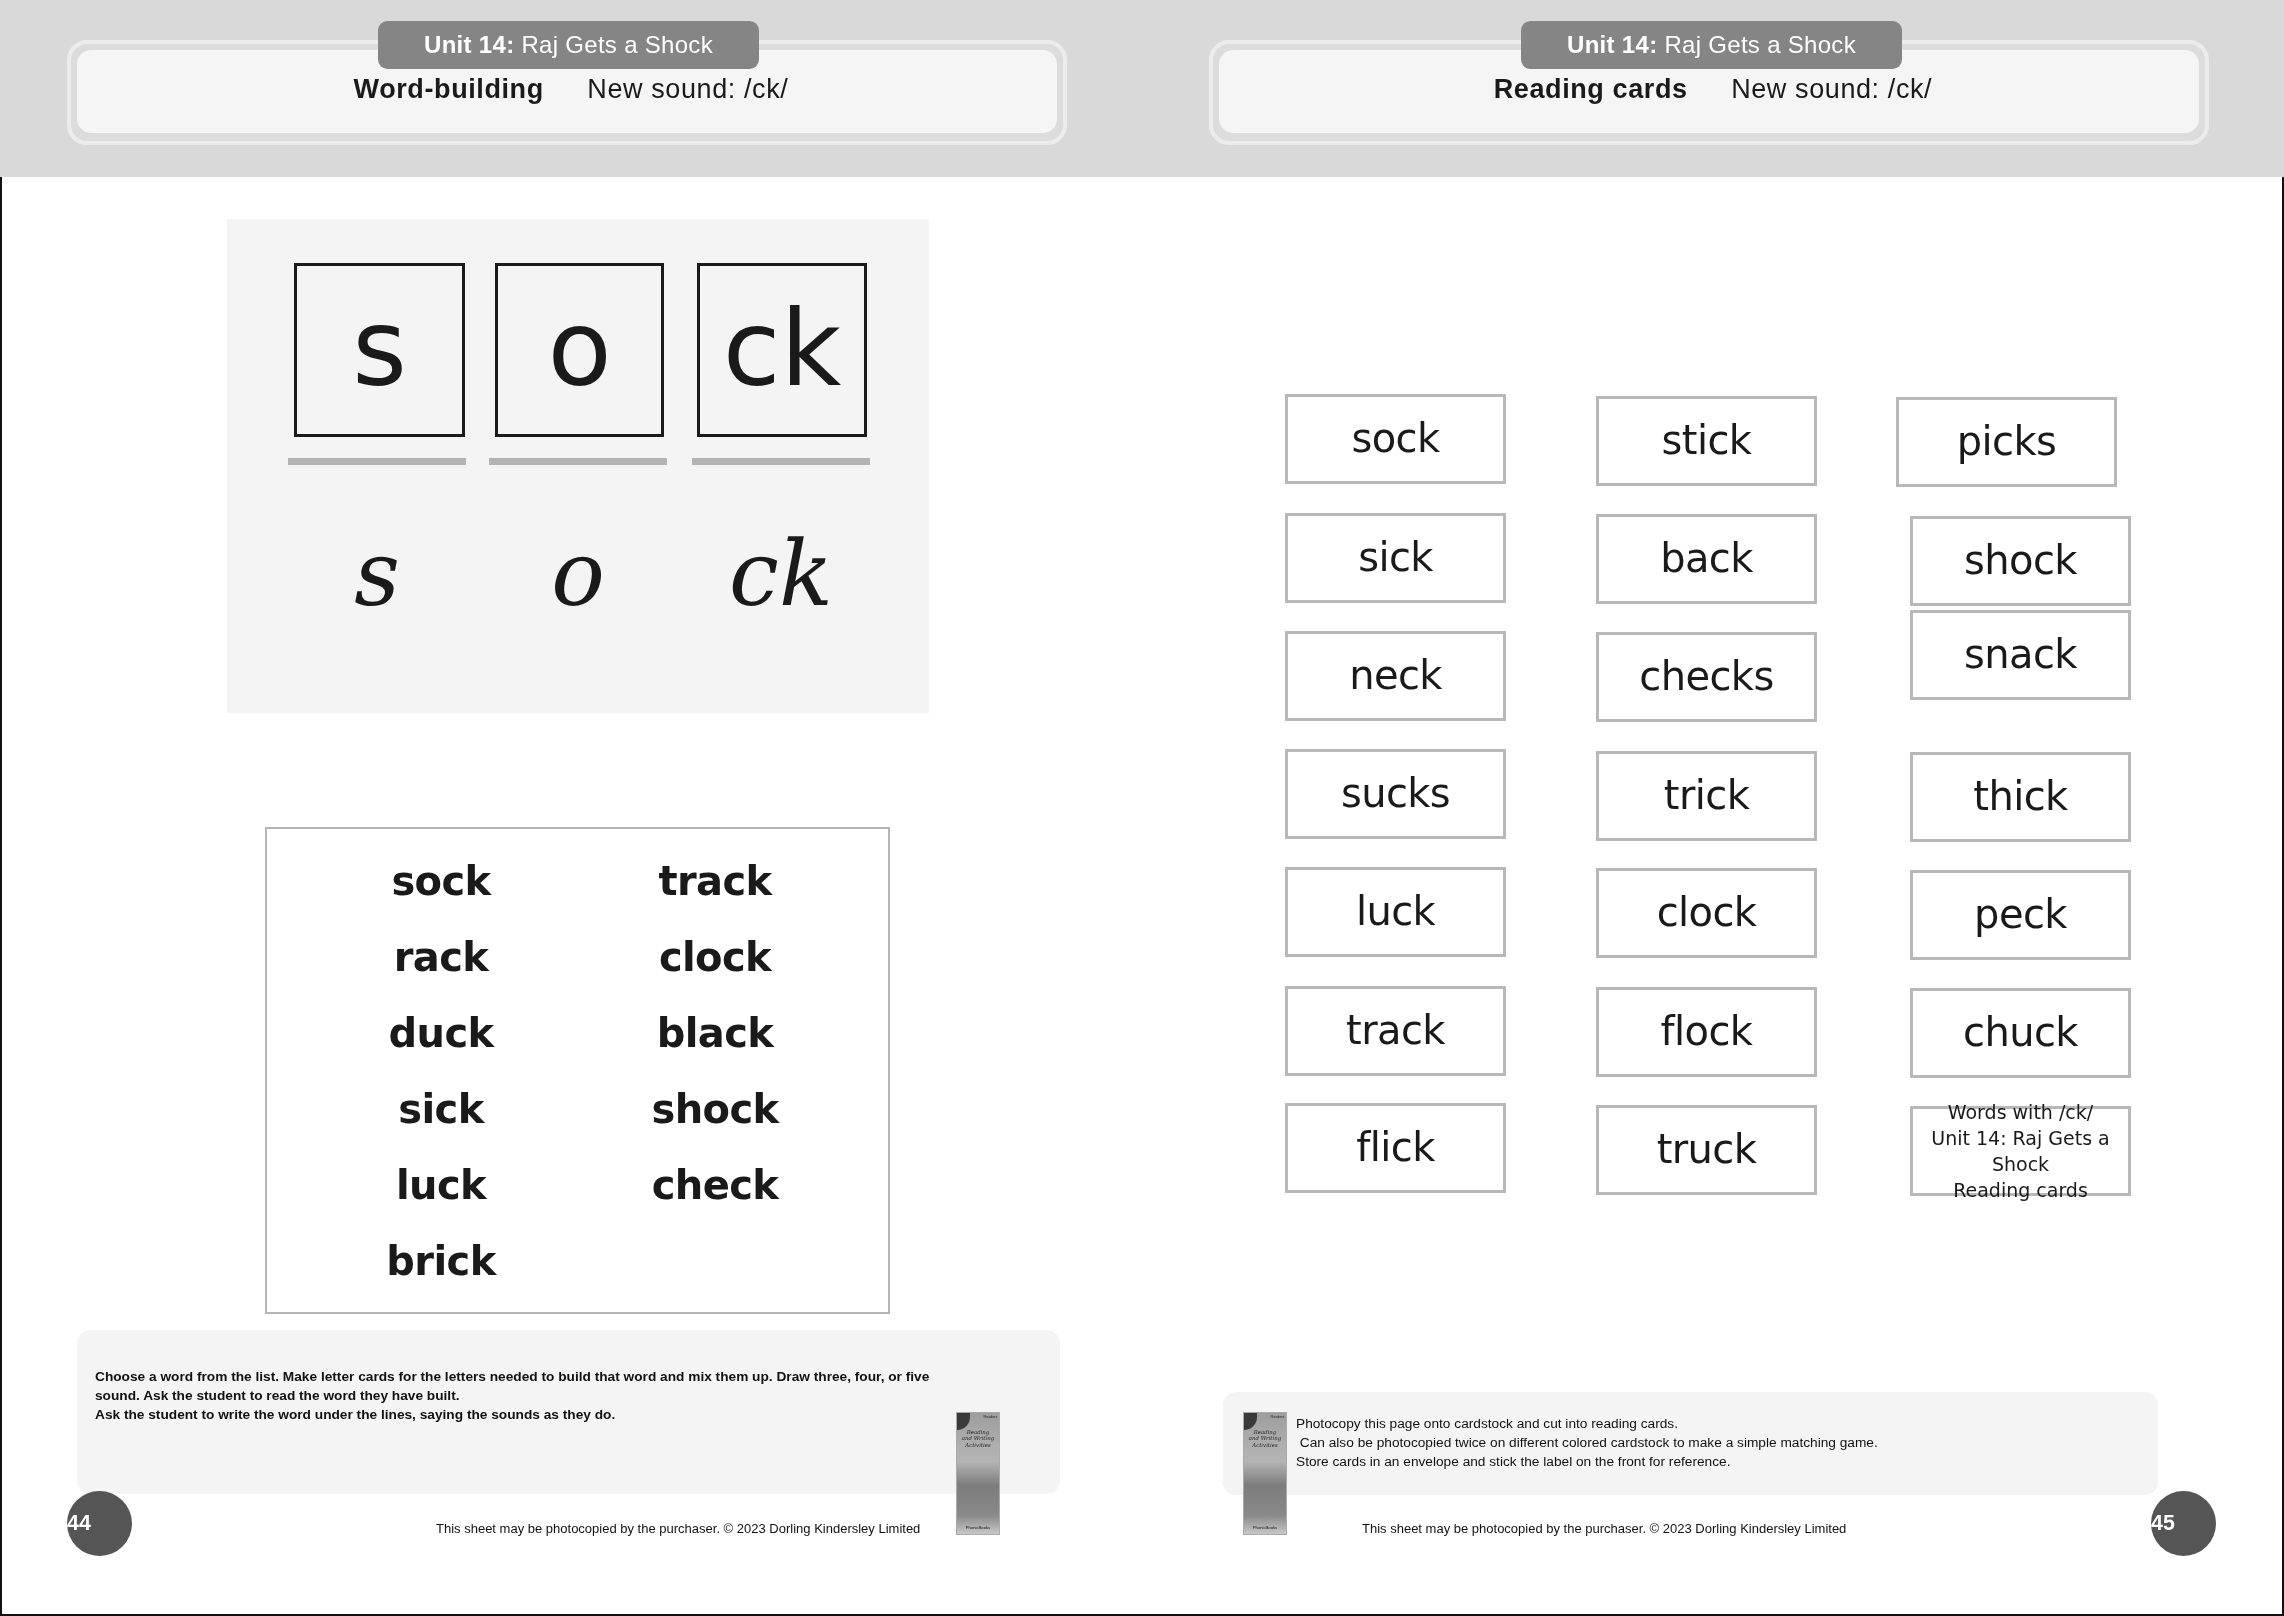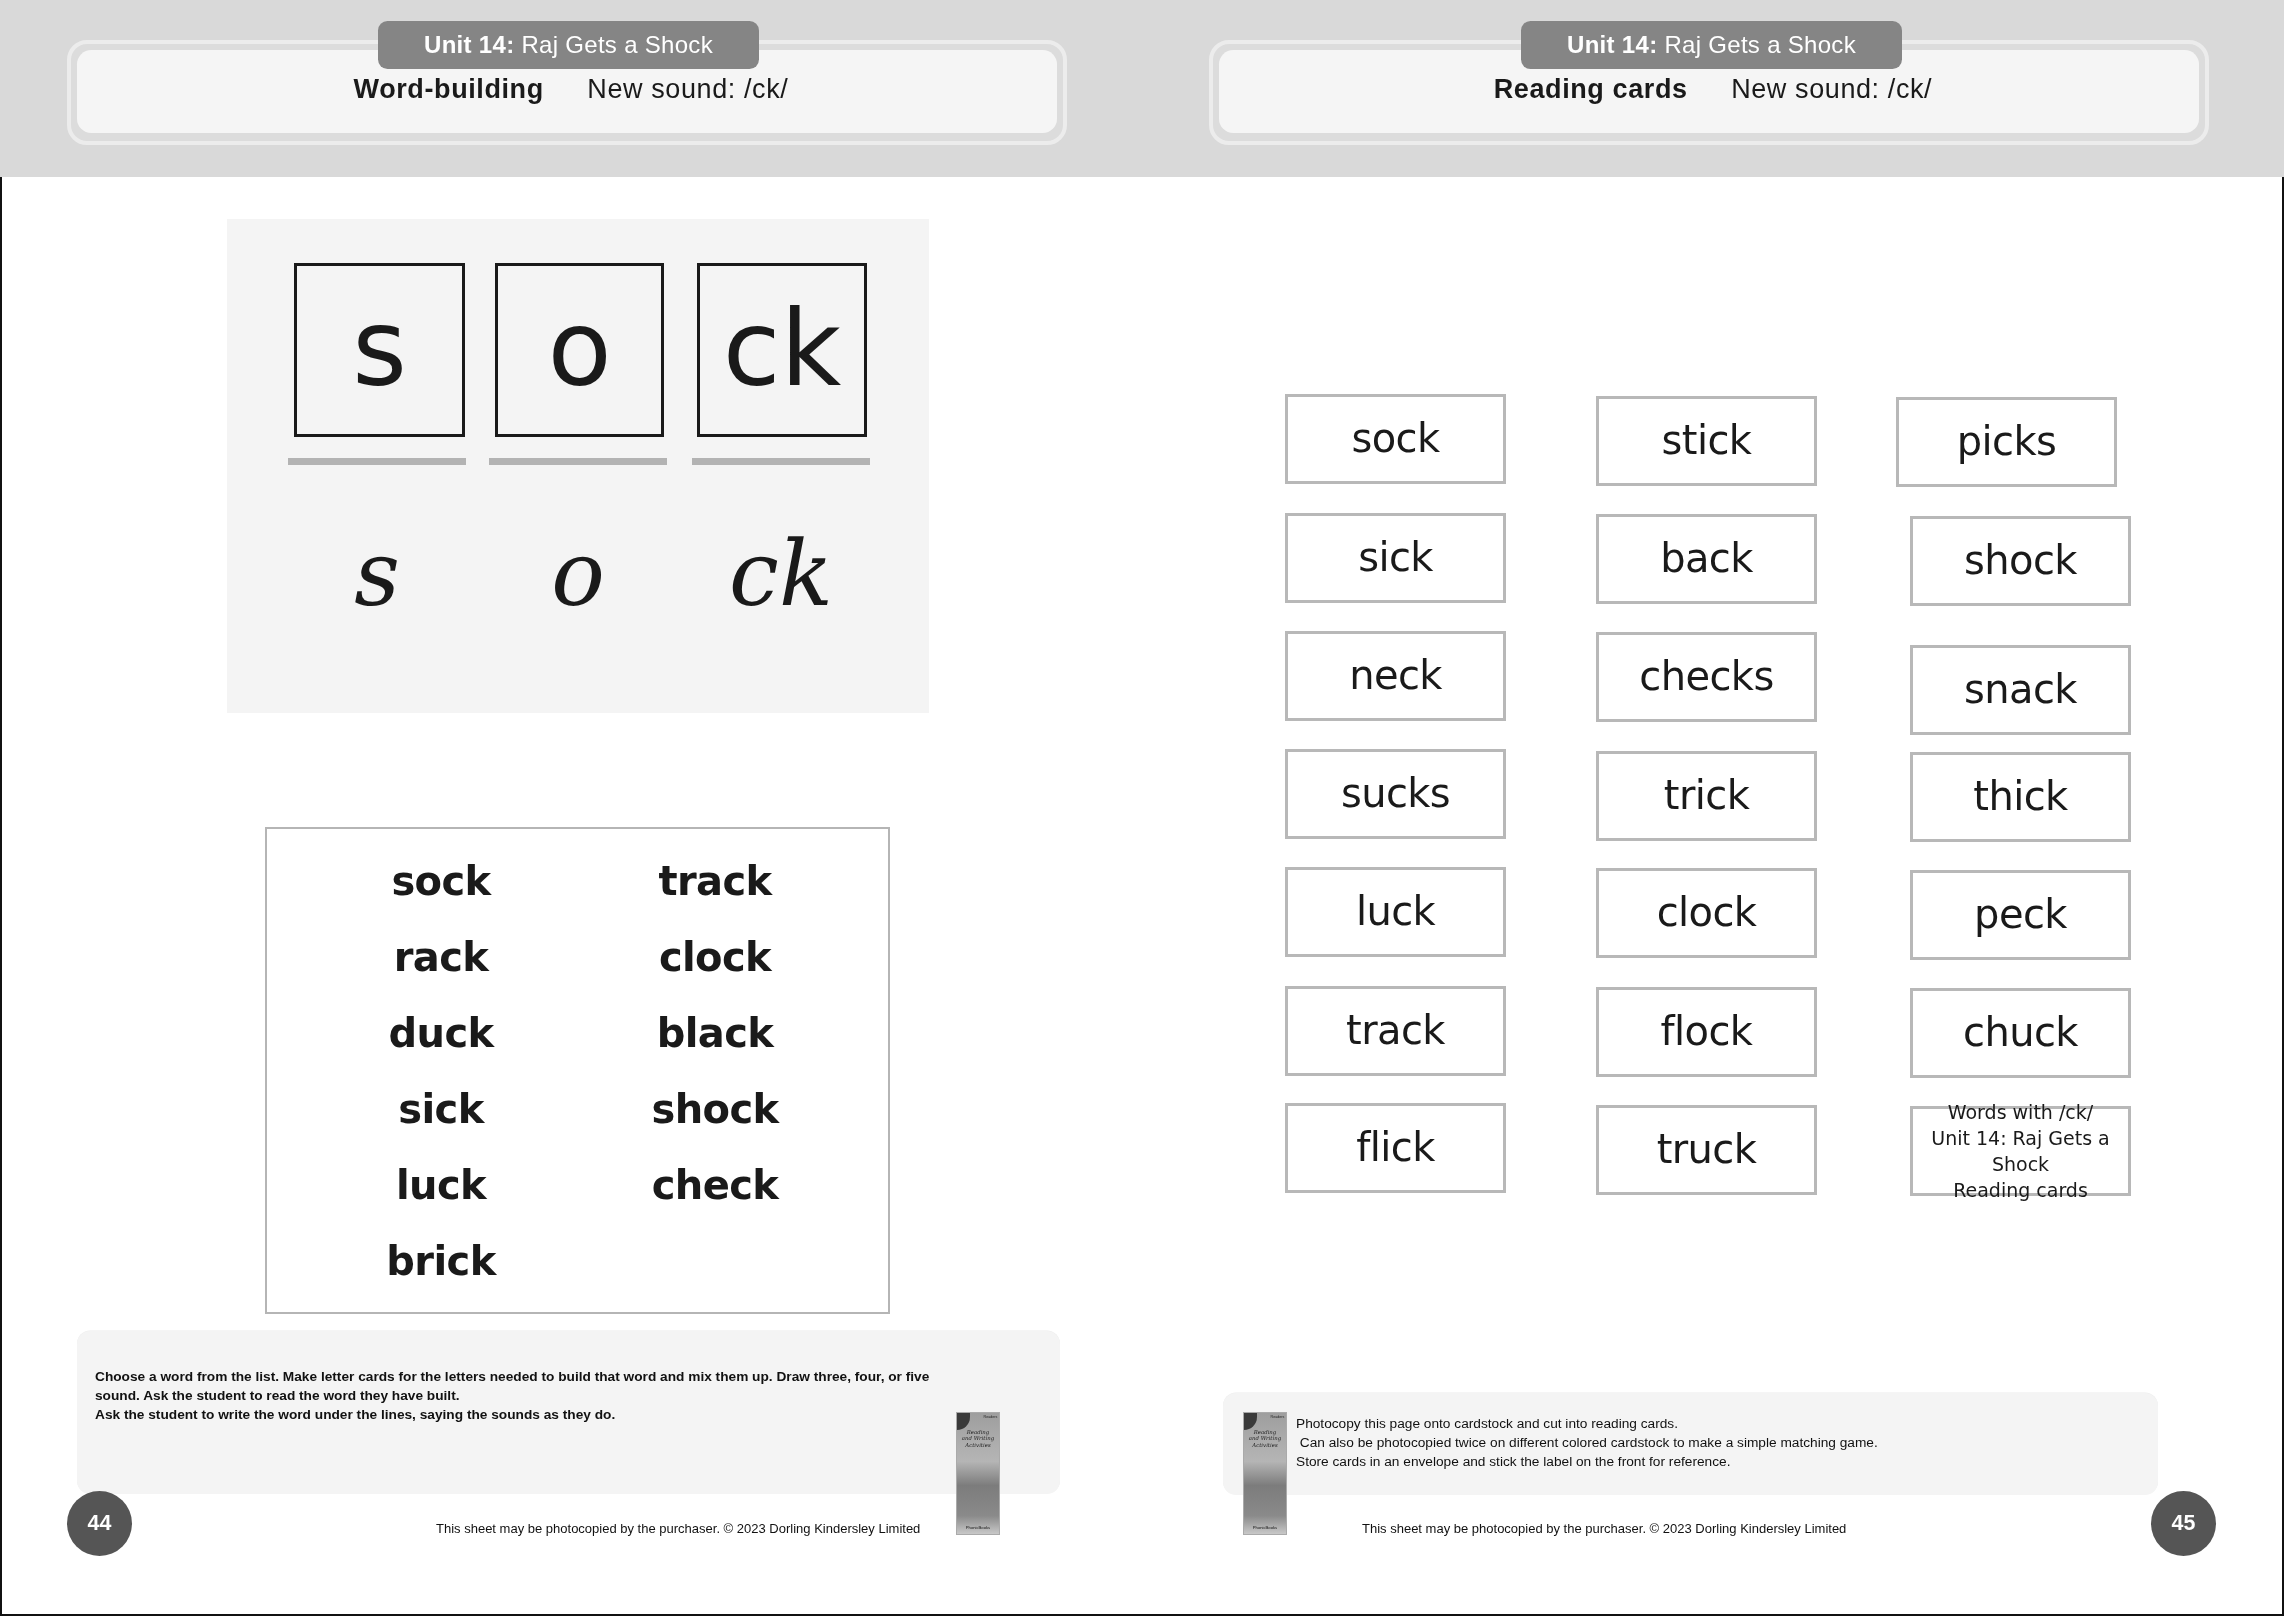--- a/index.html
+++ b/index.html
@@ -63,21 +63,21 @@
     .page.right .cover { left: 101px; top: 1412px; width: 44px; }
     .cover .corner { position: absolute; left: 0; top: 0; width: 13px; height: 16.7px; background: #3a3a3a; border-bottom-right-radius: 13px; }
     .cover .ctext { position: absolute; left: 0; top: 15.5px; width: 100%; text-align: center; font-size: 5.4px; line-height: 6.5px; color: #222; font-family: "DejaVu Serif", serif; font-style: italic; }
     .cover .cbrand { position: absolute; left: 0; bottom: 3.6px; width: 100%; text-align: center; font-size: 4.2px; color: #111; font-family: "Liberation Sans", sans-serif; }
     .cover .creaders { position: absolute; right: 1.8px; top: 1.8px; font-size: 3.6px; color: #222; font-family: "Liberation Sans", sans-serif; }
 
     .copyright { position: absolute; top: 1521px; font-family: "Liberation Sans", sans-serif; font-size: 13px; color: #111; }
     .page.left .copyright { left: 436px; }
     .page.right .copyright { left: 220px; }
 
-    .pagenum { position: absolute; top: 1491px; width: 65px; height: 65px; border-radius: 50%; background: #555555; color: #fff; font-family: "Liberation Sans", sans-serif; font-weight: bold; font-size: 21.4px; text-align: center; line-height: 65px; }
+    .pagenum { position: absolute; top: 1491px; width: 65px; height: 65px; border-radius: 50%; background: #555555; color: #fff; font-family: "Liberation Sans", sans-serif; font-weight: bold; font-size: 21.4px; text-align: left; line-height: 65px; }
     .page.left .pagenum { left: 67px; }
     .page.right .pagenum { left: 1009px; }
 
     
     .cards { position: absolute; left: 0; top: 0; width: 1142px; }
     .card { position: absolute; width: 221px; height: 90px; border: 3px solid #b8b8b8; background: #fff; text-align: center; line-height: 82px; font-size: 40px; font-family: "DejaVu Sans", sans-serif; letter-spacing: -0.6px; }
     .card.label { font-size: 19px; line-height: 26px; padding-top: 0; letter-spacing: 0; display: flex; flex-direction: column; justify-content: center; }
     .card.label span { display: block; }
   </style>
 </head>
@@ -180,21 +180,21 @@
     <div class="card" style="left:454px;top:396px">stick</div>
     <div class="card" style="left:454px;top:514px">back</div>
     <div class="card" style="left:454px;top:632px">checks</div>
     <div class="card" style="left:454px;top:751px">trick</div>
     <div class="card" style="left:454px;top:868px">clock</div>
     <div class="card" style="left:454px;top:987px">flock</div>
     <div class="card" style="left:454px;top:1105px">truck</div>
 
     <div class="card" style="left:754px;top:397px">picks</div>
     <div class="card" style="left:768px;top:516px">shock</div>
-    <div class="card" style="left:768px;top:645px">snack</div>
+    <div class="card" style="left:768px;top:610px">snack</div>
     <div class="card" style="left:768px;top:752px">thick</div>
     <div class="card" style="left:768px;top:870px">peck</div>
     <div class="card" style="left:768px;top:988px">chuck</div>
     <div class="card label" style="left:768px;top:1106px">
       <span>Words with /ck/</span>
       <span>Unit 14: Raj Gets a Shock</span>
       <span>Reading cards</span>
     </div>
   </div>
 

